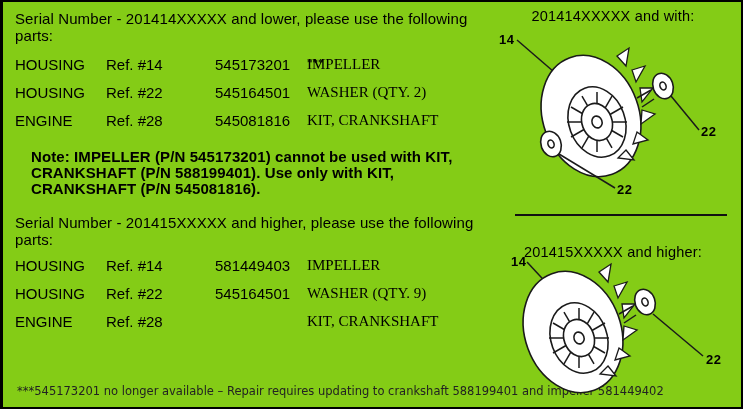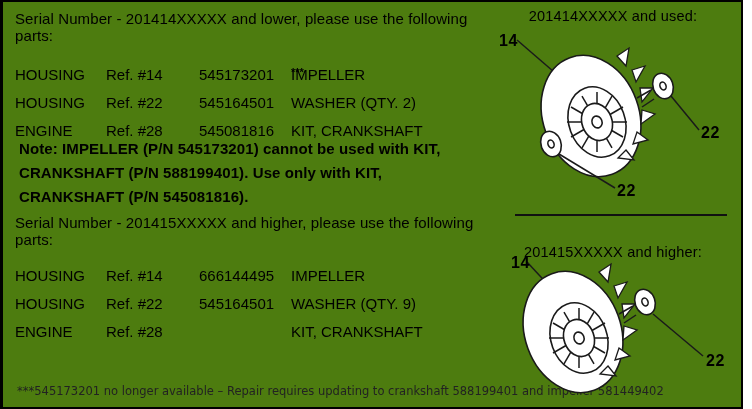--- a/index.html
+++ b/index.html
@@ -1,45 +1,45 @@
 <!DOCTYPE html>
 <html><head>
 <meta charset="utf-8">
 <style>
   html,body{margin:0;padding:0;background:#ffffff;}
   body{width:752px;height:409px;overflow:hidden;
        font-family:"Liberation Sans", sans-serif;color:#000;}
   .page{position:relative;width:738px;height:405px;
-        border:2px solid #000;border-left:3px solid #000;background:#4d7c0f;}
+        border:2px solid #000;border-left:3px solid #000;background:#84cc16;}
 
   
   .left-col{position:absolute;left:12px;top:0;width:476px;height:405px;}
   .intro{position:absolute;margin:0;width:462px;
          font-size:15px;line-height:17px;letter-spacing:.1px;}
-  .ptable{position:absolute;left:0;width:470px;margin-top:10px;}
+  .ptable{position:absolute;left:0;width:470px;}
   .prow{position:relative;height:28px;font-size:15px;}
   .prow span{position:absolute;top:0;white-space:nowrap;}
   .c1{left:0;}
   .c2{left:91px;text-align:right;}
-  .c3{left:184px;}
-  .c4{left:276px;}
+  .c3{left:200px;}
+  .c4{left:292px;font-family:Liberation Serif, serif;}
   .flag{vertical-align:super;font-size:11px;font-weight:bold;position:relative;top:-4px;}
-  .note{position:absolute;margin:4px;width:468px;
-        font-size:15px;line-height:24px;font-weight:bold;letter-spacing:.1px;}
+  .note{position:absolute;margin:16px;width:468px;
+        font-size:15px;line-height:16px;font-weight:bold;letter-spacing:.1px;}
   .footnote{position:absolute;margin:0;left:14px;top:382px;width:700px;
         font-family:"DejaVu Sans", sans-serif;
         font-size:11.5px;color:#222;white-space:nowrap;}
 
   
   .right-col{position:absolute;left:488px;top:0;width:248px;height:405px;overflow:hidden;}
   .diagram-title{position:absolute;left:0;width:244px;margin:0;text-align:center;
         font-size:14.5px;letter-spacing:.2px;}
   .divider{position:absolute;left:24px;top:212px;width:212px;height:0;
         border-top:2px solid #111;}
-  .dlabel{position:absolute;font-size:16px;font-weight:600;letter-spacing:.5px;}
+  .dlabel{position:absolute;font-size:13px;font-weight:600;letter-spacing:.5px;}
   svg{position:absolute;left:0;}
   .art{stroke:#1a1a1a;fill:none;stroke-width:1.5;}
   .artfill{stroke:#1a1a1a;fill:#fff;stroke-width:1.6;}
   .spike{stroke:#1a1a1a;fill:#fff;stroke-width:1.3;}
 </style>
 </head>
 <body>
 
 <div class="page">
 
@@ -72,21 +72,21 @@
     </div>
 
     <p class="note" style="top:131px">Note: IMPELLER (P/N 545173201) cannot be used with KIT, CRANKSHAFT (P/N 588199401). Use only with KIT, CRANKSHAFT (P/N 545081816).</p>
 
     <p class="intro" style="top:212px">Serial Number - 201415XXXXX and higher, please use the following parts:</p>
 
     <div class="ptable" style="top:255px">
       <div class="prow">
         <span class="c1">HOUSING</span>
         <span class="c2">Ref. #14</span>
-        <span class="c3">666144495</span>
+        <span class="c3">581449403</span>
         <span class="c4">IMPELLER</span>
       </div>
       <div class="prow">
         <span class="c1">HOUSING</span>
         <span class="c2">Ref. #22</span>
         <span class="c3">545164501</span>
         <span class="c4">WASHER (QTY. 9)</span>
       </div>
       <div class="prow">
         <span class="c1">ENGINE</span>
@@ -94,21 +94,21 @@
         <span class="c4">KIT, CRANKSHAFT</span>
       </div>
     </div>
 
   </div>
 
   <p class="footnote">***545173201 no longer available – Repair requires updating to crankshaft  588199401 and impeller 581449402</p>
 
   <div class="right-col">
 
-    <p class="diagram-title" style="top:6px">201414XXXXX and used:</p>
+    <p class="diagram-title" style="top:6px">201414XXXXX and with:</p>
 
     <svg width="248" height="182" style="top:26px" viewBox="0 0 248 182">
 
       <line class="art" x1="26" y1="12" x2="70" y2="50"></line>
 
       <ellipse class="artfill" cx="100" cy="88" rx="48" ry="62" transform="rotate(-20 100 88)"></ellipse>
 
       <polygon class="spike" points="126,28 138,20 135,38"></polygon>
       <polygon class="spike" points="141,42 154,38 145,54"></polygon>
       <polygon class="spike" points="149,60 162,60 151,74"></polygon>

